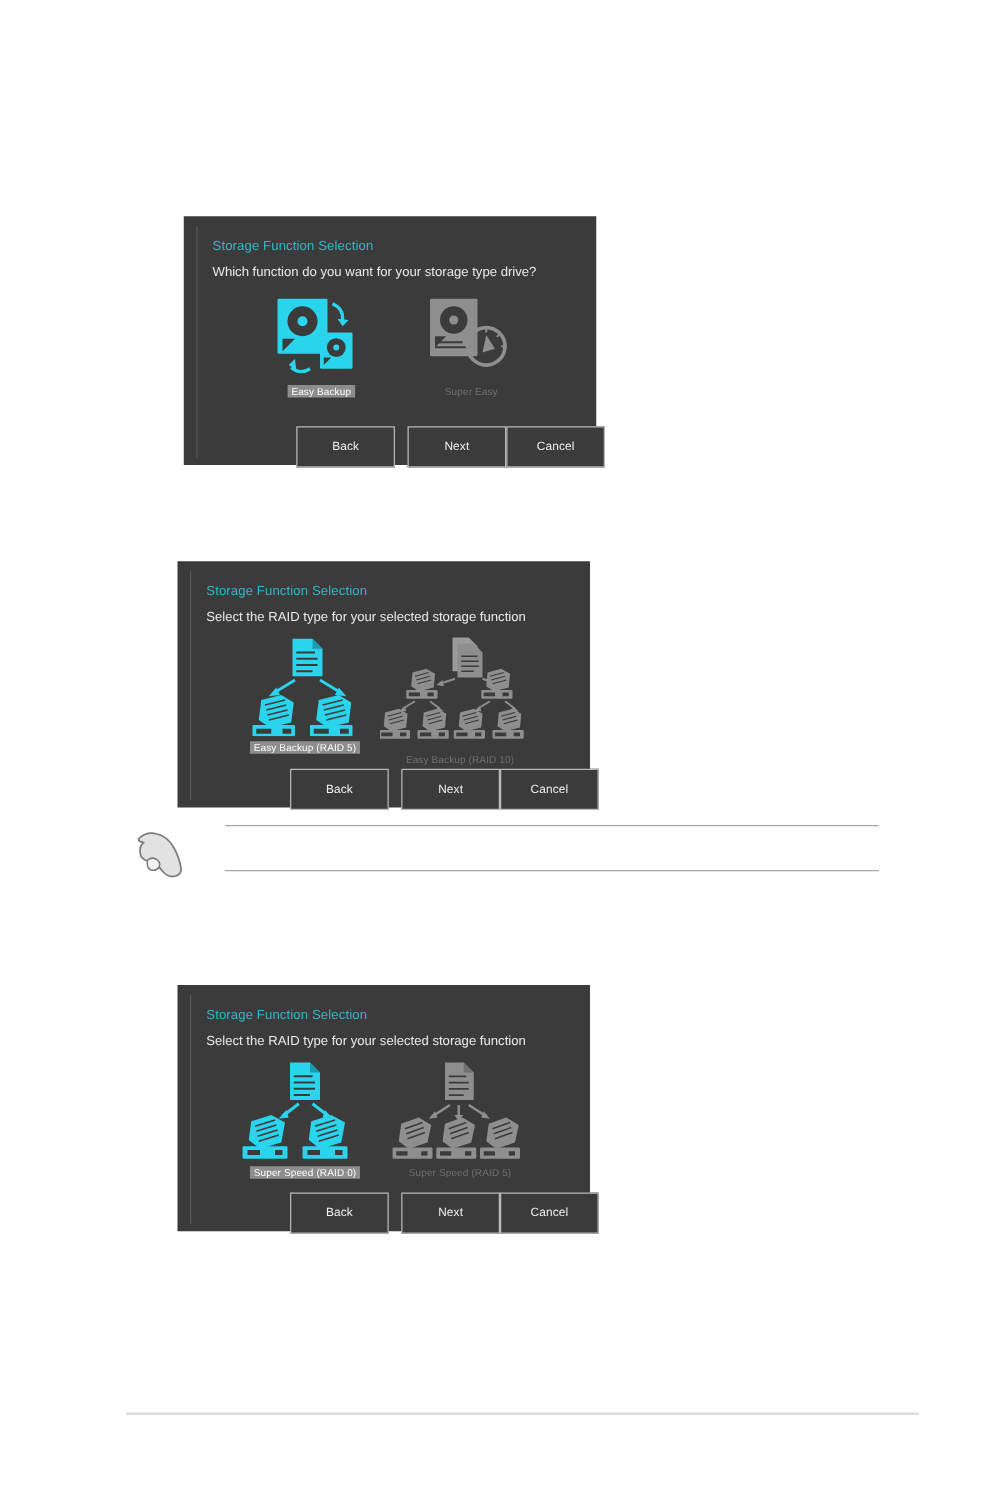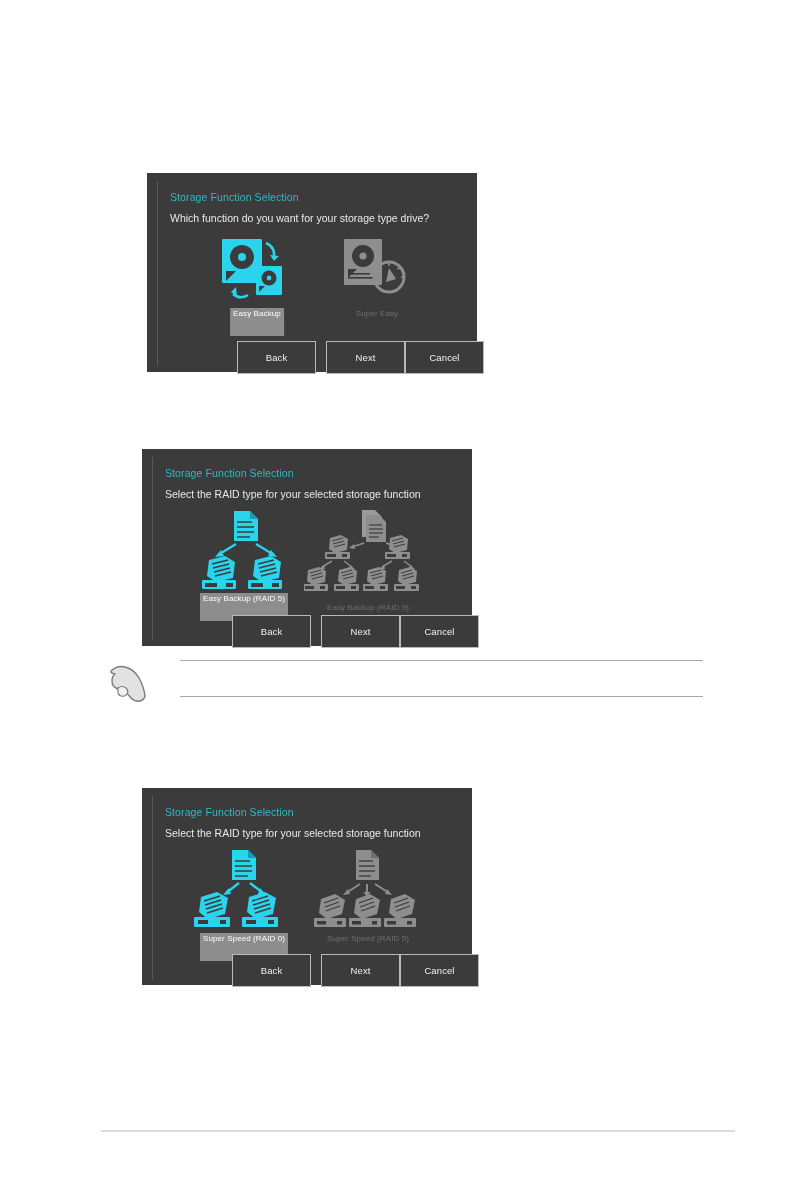--- a/index.html
+++ b/index.html
@@ -75,21 +75,21 @@
     margin: 0 auto;
   }
   .opt-art svg { display: block; margin: 0 auto; }
 
   .opt-label {
     position: absolute;
     left: 50%;
     transform: translateX(-50%);
     font-size: 8px;
     white-space: nowrap;
-    padding: 1px 3px 18px 3px;
+    padding: 1px 3px 0 3px;
     letter-spacing: 0.1px;
   }
   .opt-label.selected {
     background: #8d8d8d;
     color: #ffffff;
   }
   .opt-label.disabled {
     color: #707070;
     background: transparent;
   }
@@ -351,21 +351,21 @@
                 <line x1="4" y1="6" x2="15" y2="3"></line>
                   <line x1="5" y1="9" x2="16" y2="6"></line>
                   <line x1="6" y1="12" x2="17" y2="9"></line>
               </g>
               <rect x="-3" y="17" width="25" height="7" rx="1" fill="#8e8e8e"></rect>
               <rect x="-1" y="19" width="9" height="3" fill="#3b3b3b"></rect>
                 <rect x="14" y="19" width="5" height="3" fill="#3b3b3b"></rect>
             </g>
           </svg>
         </div>
-        <div class="opt-label disabled" style="top:93px;">Easy Backup (RAID 9)</div>
+        <div class="opt-label disabled" style="top:93px;">Easy Backup (RAID 10)</div>
       </div>
 
     </div>
 
     <div class="btn-row">
       <button class="btn" style="left:79px;">Back</button>
       <button class="btn" style="left:168px;">Next</button>
       <button class="btn" style="left:247px;">Cancel</button>
     </div>
 

